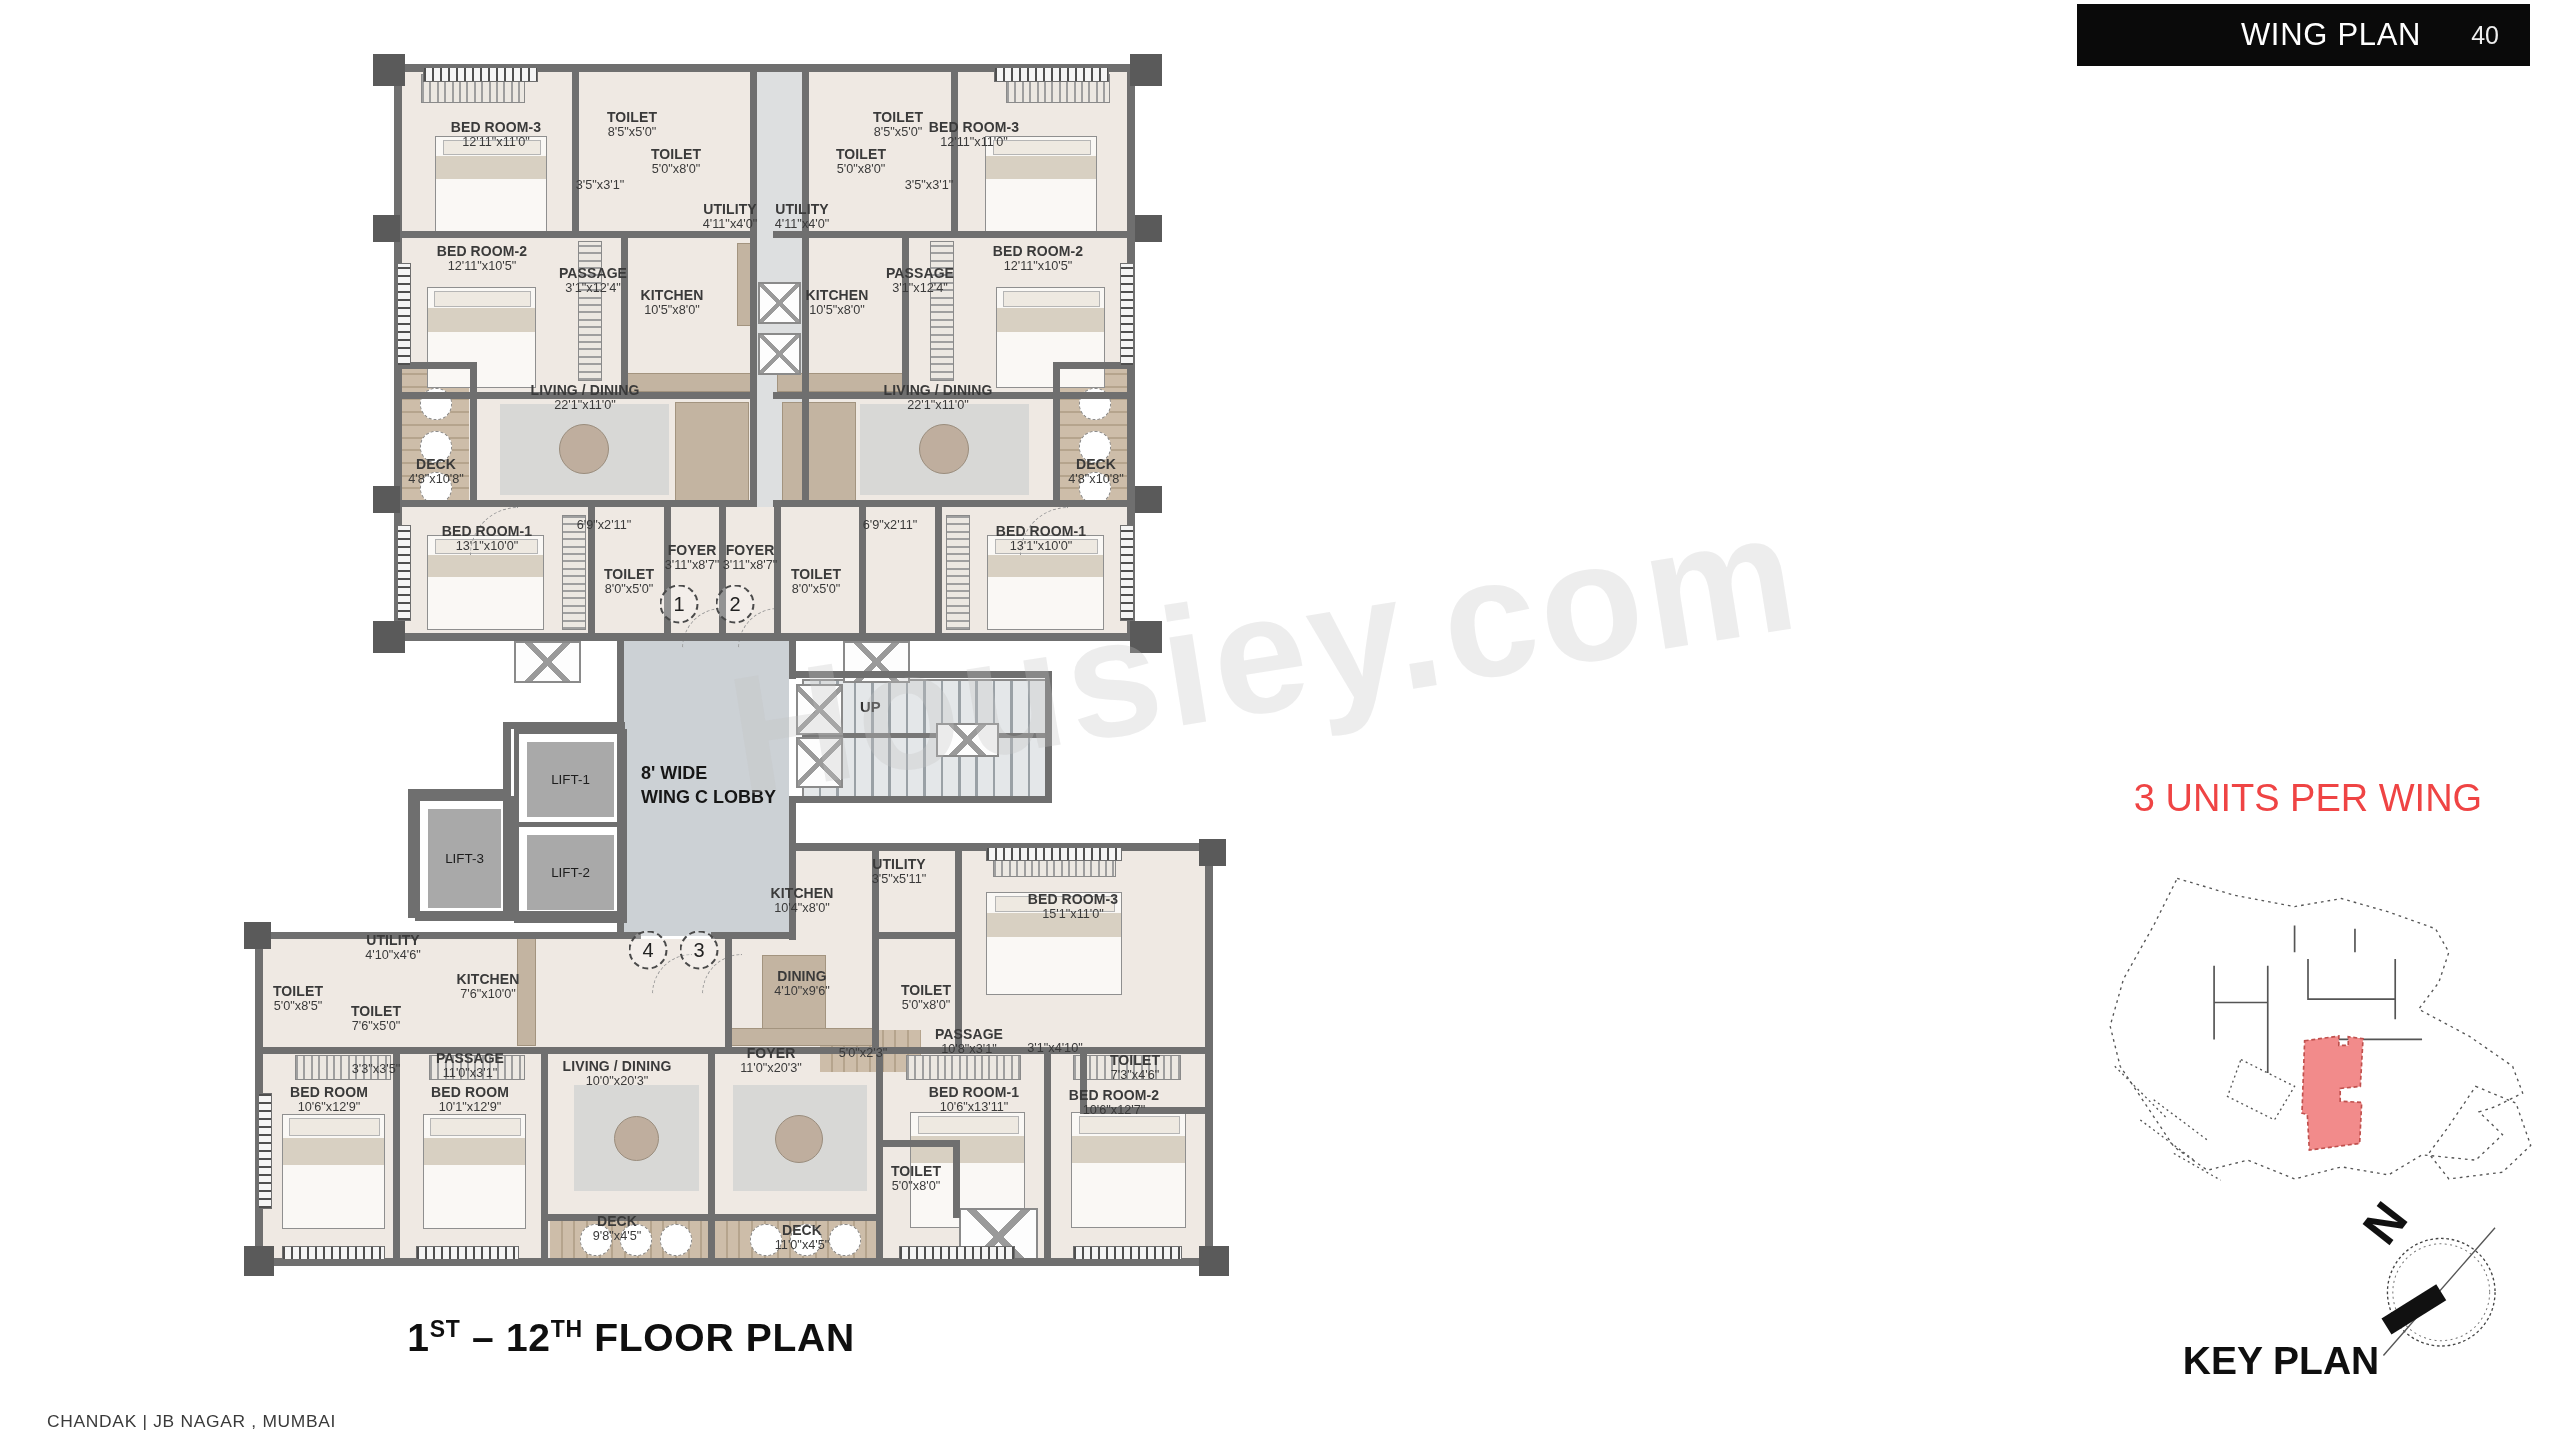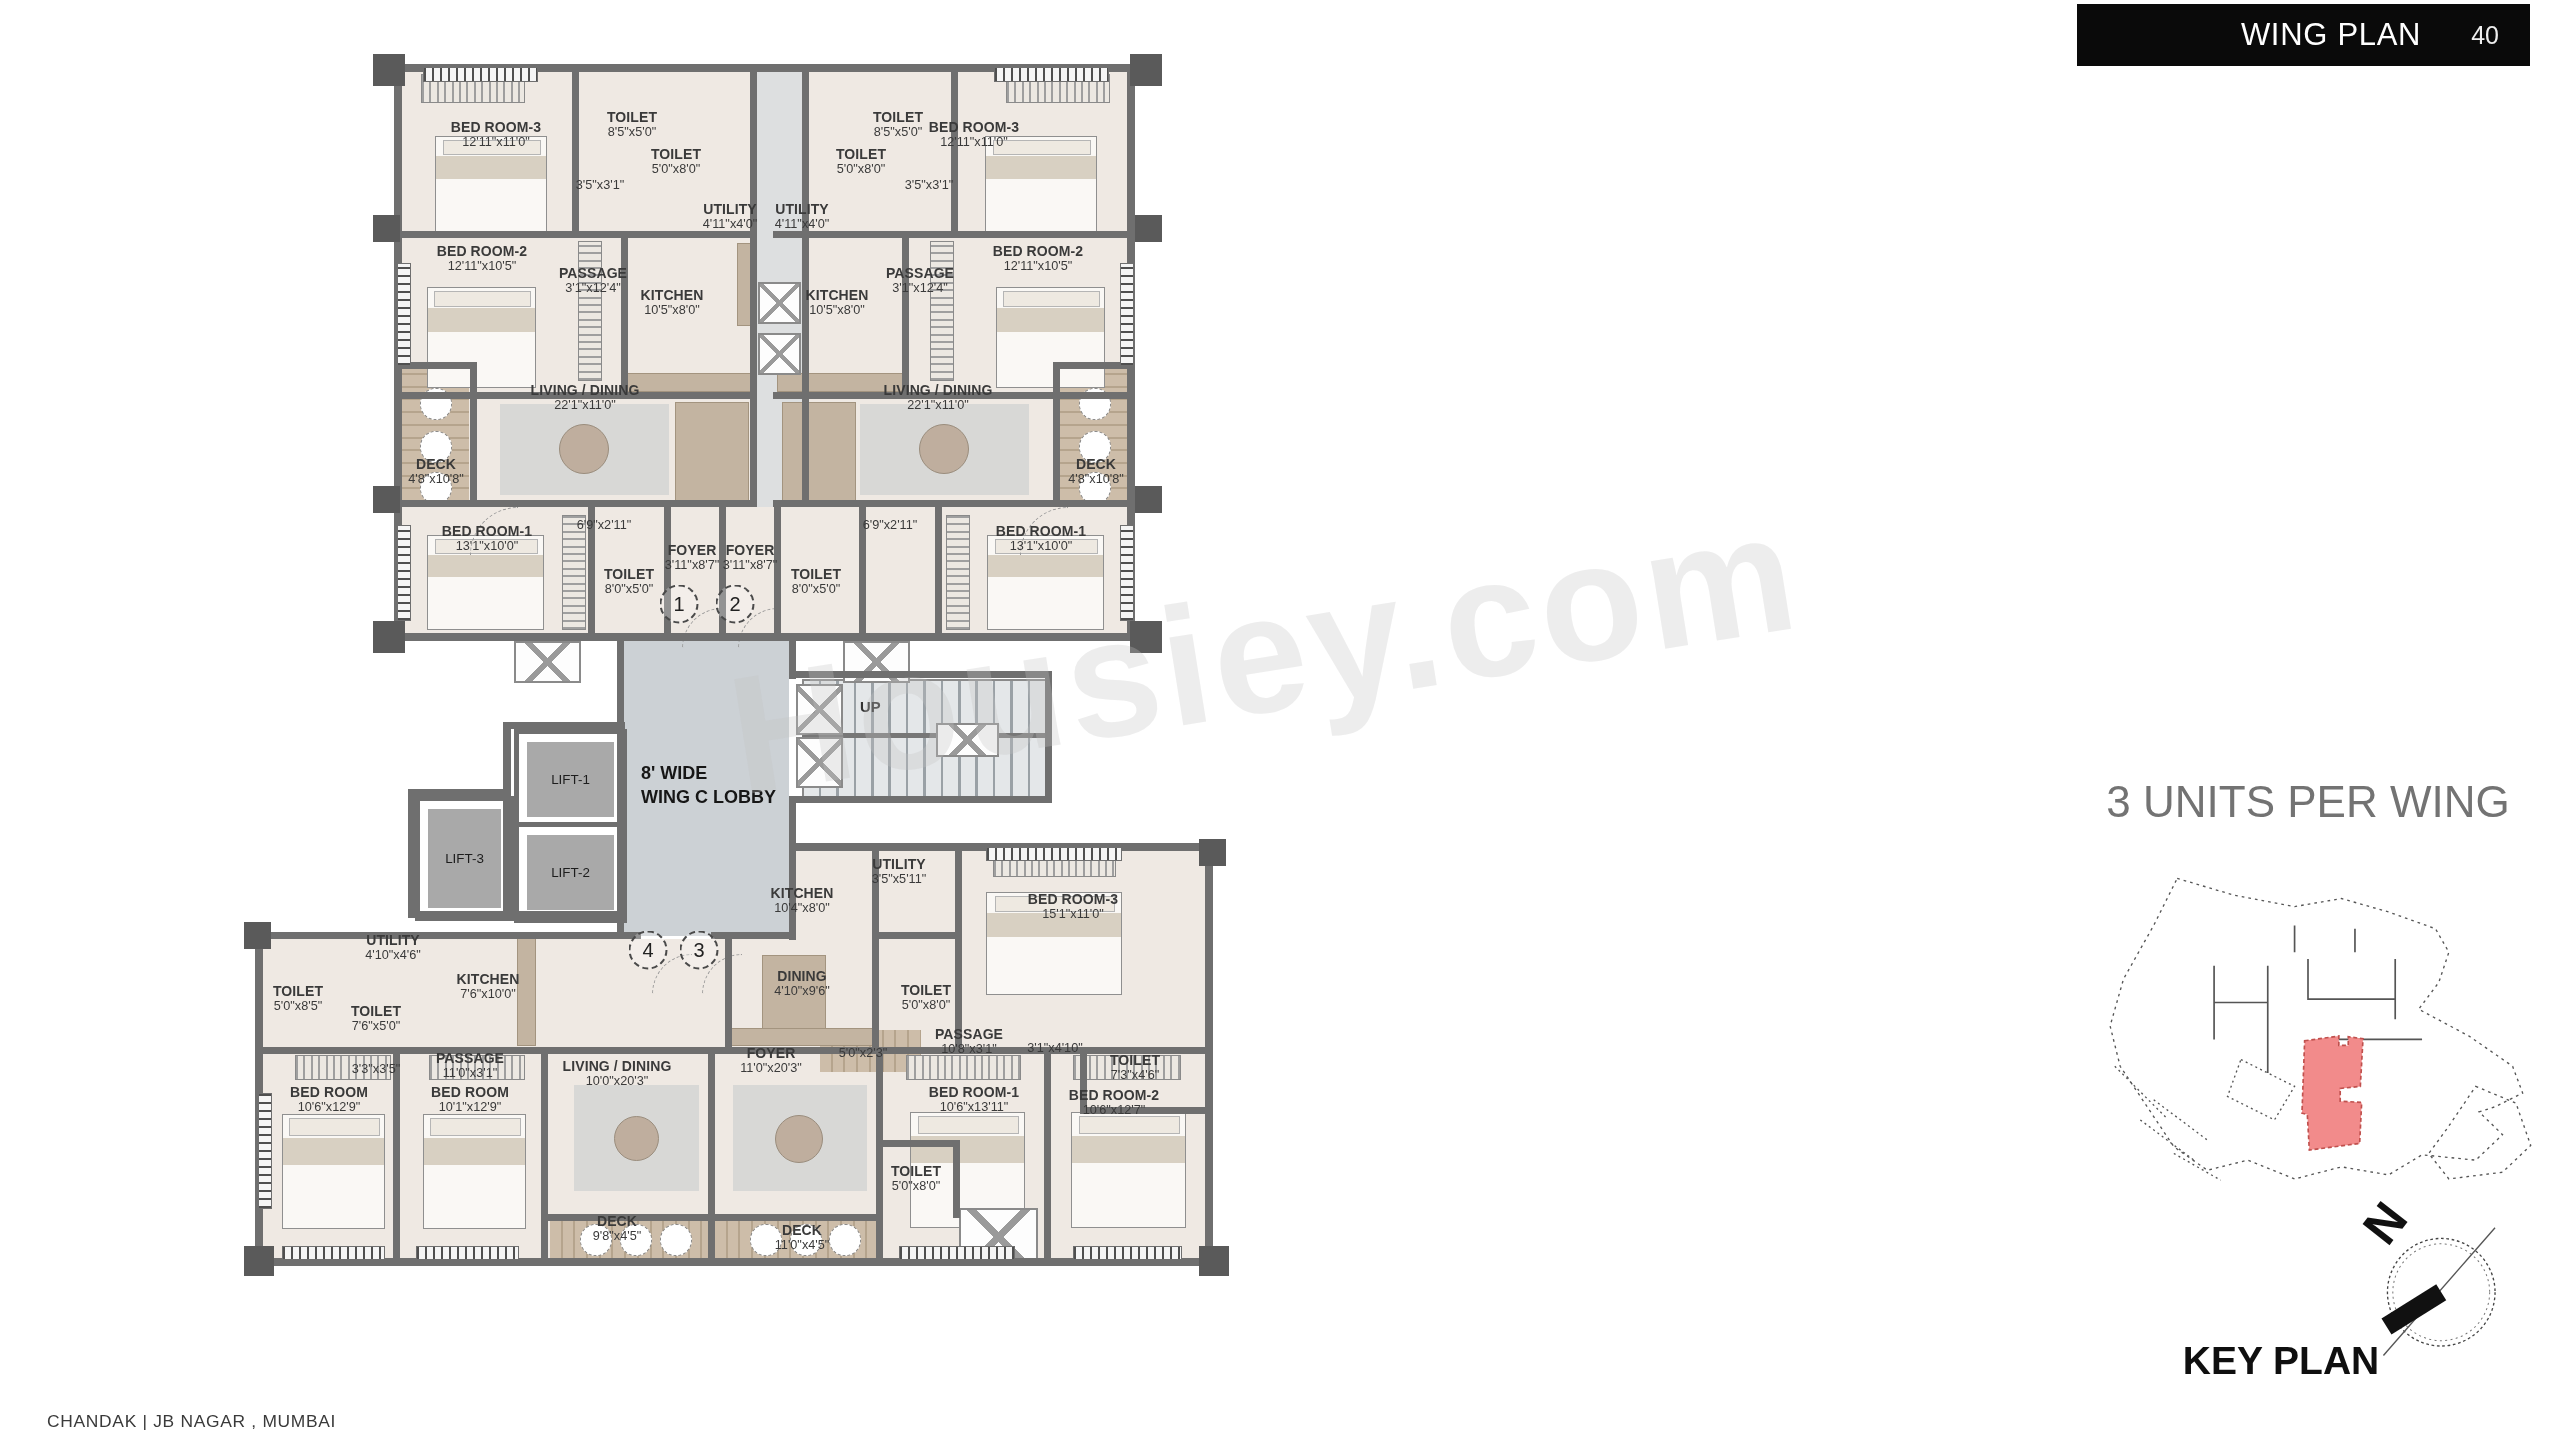--- a/index.html
+++ b/index.html
@@ -49,21 +49,21 @@
   
   .header-bar{position:absolute;left:2077px;top:4px;width:453px;height:62px;background:#0a0a0a;z-index:40;
               display:flex;align-items:center;justify-content:flex-end;gap:50px;padding-right:31px;box-sizing:border-box}
   .header-bar .t{color:#fff;font-size:31px;letter-spacing:0.7px}
   .header-bar .p{color:#eee;font-size:25px}
   .titles{position:absolute;left:376px;top:1307px;width:510px;text-align:center;z-index:40;color:#0f0f0f}
   .titles .l1{font-size:39px;font-weight:700;letter-spacing:0.7px}
   .titles .l2{font-size:39px;font-weight:700;margin-top:9.4px;letter-spacing:0.7px}
   .titles sup{font-size:23px}
   .units-note{position:absolute;left:2073px;top:777px;width:470px;text-align:center;z-index:40;
-              font-size:44px;font-weight:400;color:#737373}
+              font-size:38px;font-weight:400;color:#ef4444}
   .keyplan-label{position:absolute;left:2140px;top:1339px;width:282px;text-align:center;z-index:40;
                  font-size:39px;font-weight:700;color:#0f0f0f}
   .footer{position:absolute;left:47px;top:1411px;z-index:40;font-size:17.4px;color:#3a3a3a;letter-spacing:0.7px}
   .watermark{position:absolute;left:725px;top:550px;width:1174px;z-index:36;
              font-size:168px;font-weight:700;letter-spacing:4px;color:rgba(195,195,195,.30);
              transform:rotate(-9deg);pointer-events:none;white-space:nowrap}
   svg text{font-family:"Liberation Sans",sans-serif}
 </style>
 </head>
 <body>
@@ -458,20 +458,23 @@
     </div>
     <div class="room-label" style="left: 1114px; top: 1102px;">
       <span class="n">BED ROOM-2</span>
       <span class="d">10'6"x12'7"</span>
     </div>
   </div>
 
 <div class="watermark">Housiey.com</div>
 
 <div class="titles">
+  <div class="l2">
+    <span>1</span><sup>ST</sup><span> – </span><span>12</span><sup>TH</sup><span> FLOOR PLAN</span>
+  </div>
 </div>
 
 <div class="units-note">3 UNITS PER WING</div>
 
 <svg style="position:absolute;left:2073px;top:865px;z-index:38" width="470" height="322" viewBox="0 0 700 480">
   <g fill="none" stroke="#555" stroke-width="2">
     <path stroke-dasharray="4 6" d="M155,20 L240,45 L330,62 L400,50 L470,70 L540,95 L560,130 L545,175 L515,215 L590,255 L655,300 L670,340 L630,360 L605,368 L640,402 L600,440 L520,432 L470,462 L400,450 L330,468 L260,440 L200,455 L150,420 L110,360 L70,300 L55,240 L75,170 L120,90 Z"></path>
     <path stroke-dasharray="4 6" d="M600,330 L660,355 L682,418 L640,458 L560,468 L530,430 L558,392 Z"></path>
     <path stroke-dasharray="3 5" d="M100,380 L180,440 M120,350 L200,410 M62,300 L140,378 M150,430 L220,470"></path>
     <path stroke-width="2.5" d="M210,150 L210,260 M210,205 L290,205 M290,150 L290,310 M350,140 L350,200 L480,200 M480,140 L480,230 M380,260 L520,260 M330,90 L330,130 M420,95 L420,130"></path>

